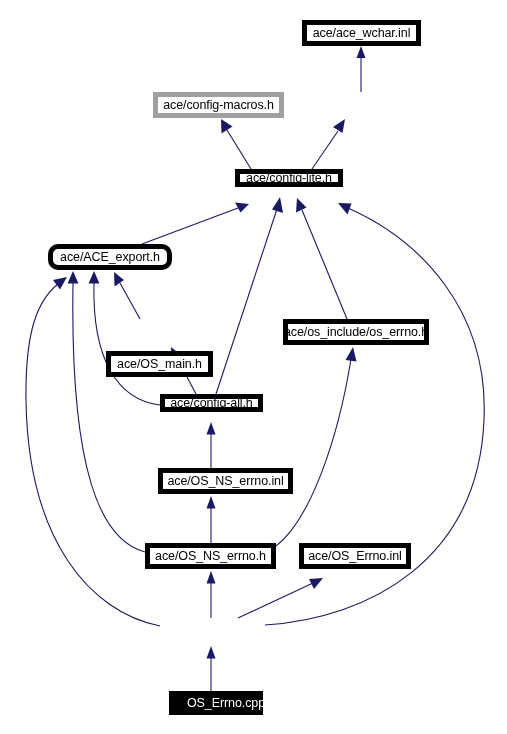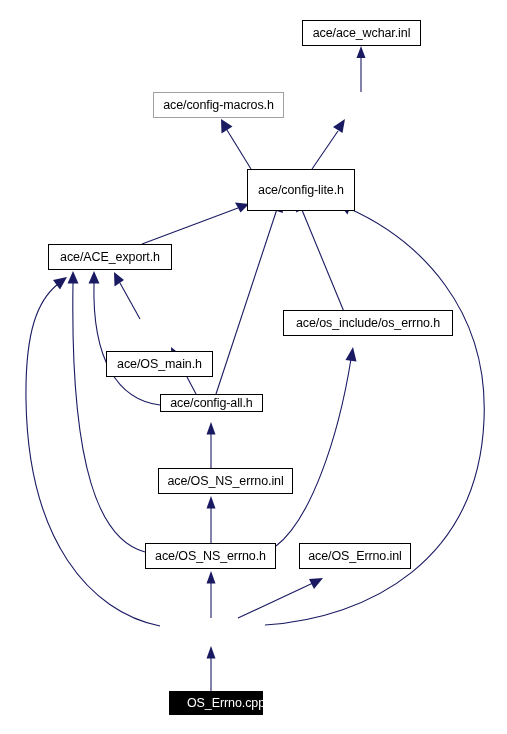--- a/index.html
+++ b/index.html
@@ -29,21 +29,21 @@
     stroke-width: 1.1;
   }
   .edge-head {
     fill: #1a1a63;
     stroke: none;
   }
   .node-box {
     position: absolute;
     box-sizing: border-box;
     background: #ffffff;
-    border: 1px solid #000000;
+    border: 5px solid #000000;
     color: #000000;
     font-size: 12.5px;
     line-height: 1;
     display: flex;
     align-items: center;
     justify-content: center;
     white-space: nowrap;
     letter-spacing: -0.1px;
   }
   .node-box.gray-border {
@@ -118,27 +118,27 @@
       <polygon class="edge-head" points="211,646 206.5,658.5 215.5,658.5"></polygon>
 
     </g>
   </svg>
 
   <div class="node-box" style="left:302px; top:20px; width:119px; height:26px;">ace/ace_wchar.inl</div>
 
   <div class="node-box gray-border" style="left:153px; top:92px; width:131px; height:26px;">ace/config-macros.h</div>
 
 
-  <div class="node-box" style="left:247px; top:169px; width:108px; height:42px;">ace/config-lite.h</div>
+  <div class="node-box" style="left:235px; top:169px; width:108px; height:18px;">ace/config-lite.h</div>
 
-  <div class="node-box" style="left:48px; top:244px; width:124px; height:26px;">ace/ACE_export.h</div>
+  <div class="node-box" style="left:48px; top:244px; width:124px; height:26px;border-radius:10px;">ace/ACE_export.h</div>
 
   <div class="node-box" style="left:106px; top:319px; width:107px; height:26px;margin-top:32px;">ace/OS_main.h</div>
 
-  <div class="node-box" style="left:283px; top:310px; width:170px; height:26px;">ace/os_include/os_errno.h</div>
+  <div class="node-box" style="left:283px; top:319px; width:146px; height:26px;">ace/os_include/os_errno.h</div>
 
   <div class="node-box" style="left:160px; top:394px; width:103px; height:18px;">ace/config-all.h</div>
 
   <div class="node-box" style="left:158px; top:468px; width:135px; height:26px;">ace/OS_NS_errno.inl</div>
 
   <div class="node-box" style="left:145px; top:543px; width:131px; height:26px;">ace/OS_NS_errno.h</div>
 
   <div class="node-box" style="left:299px; top:543px; width:112px; height:26px;">ace/OS_Errno.inl</div>
 
 

